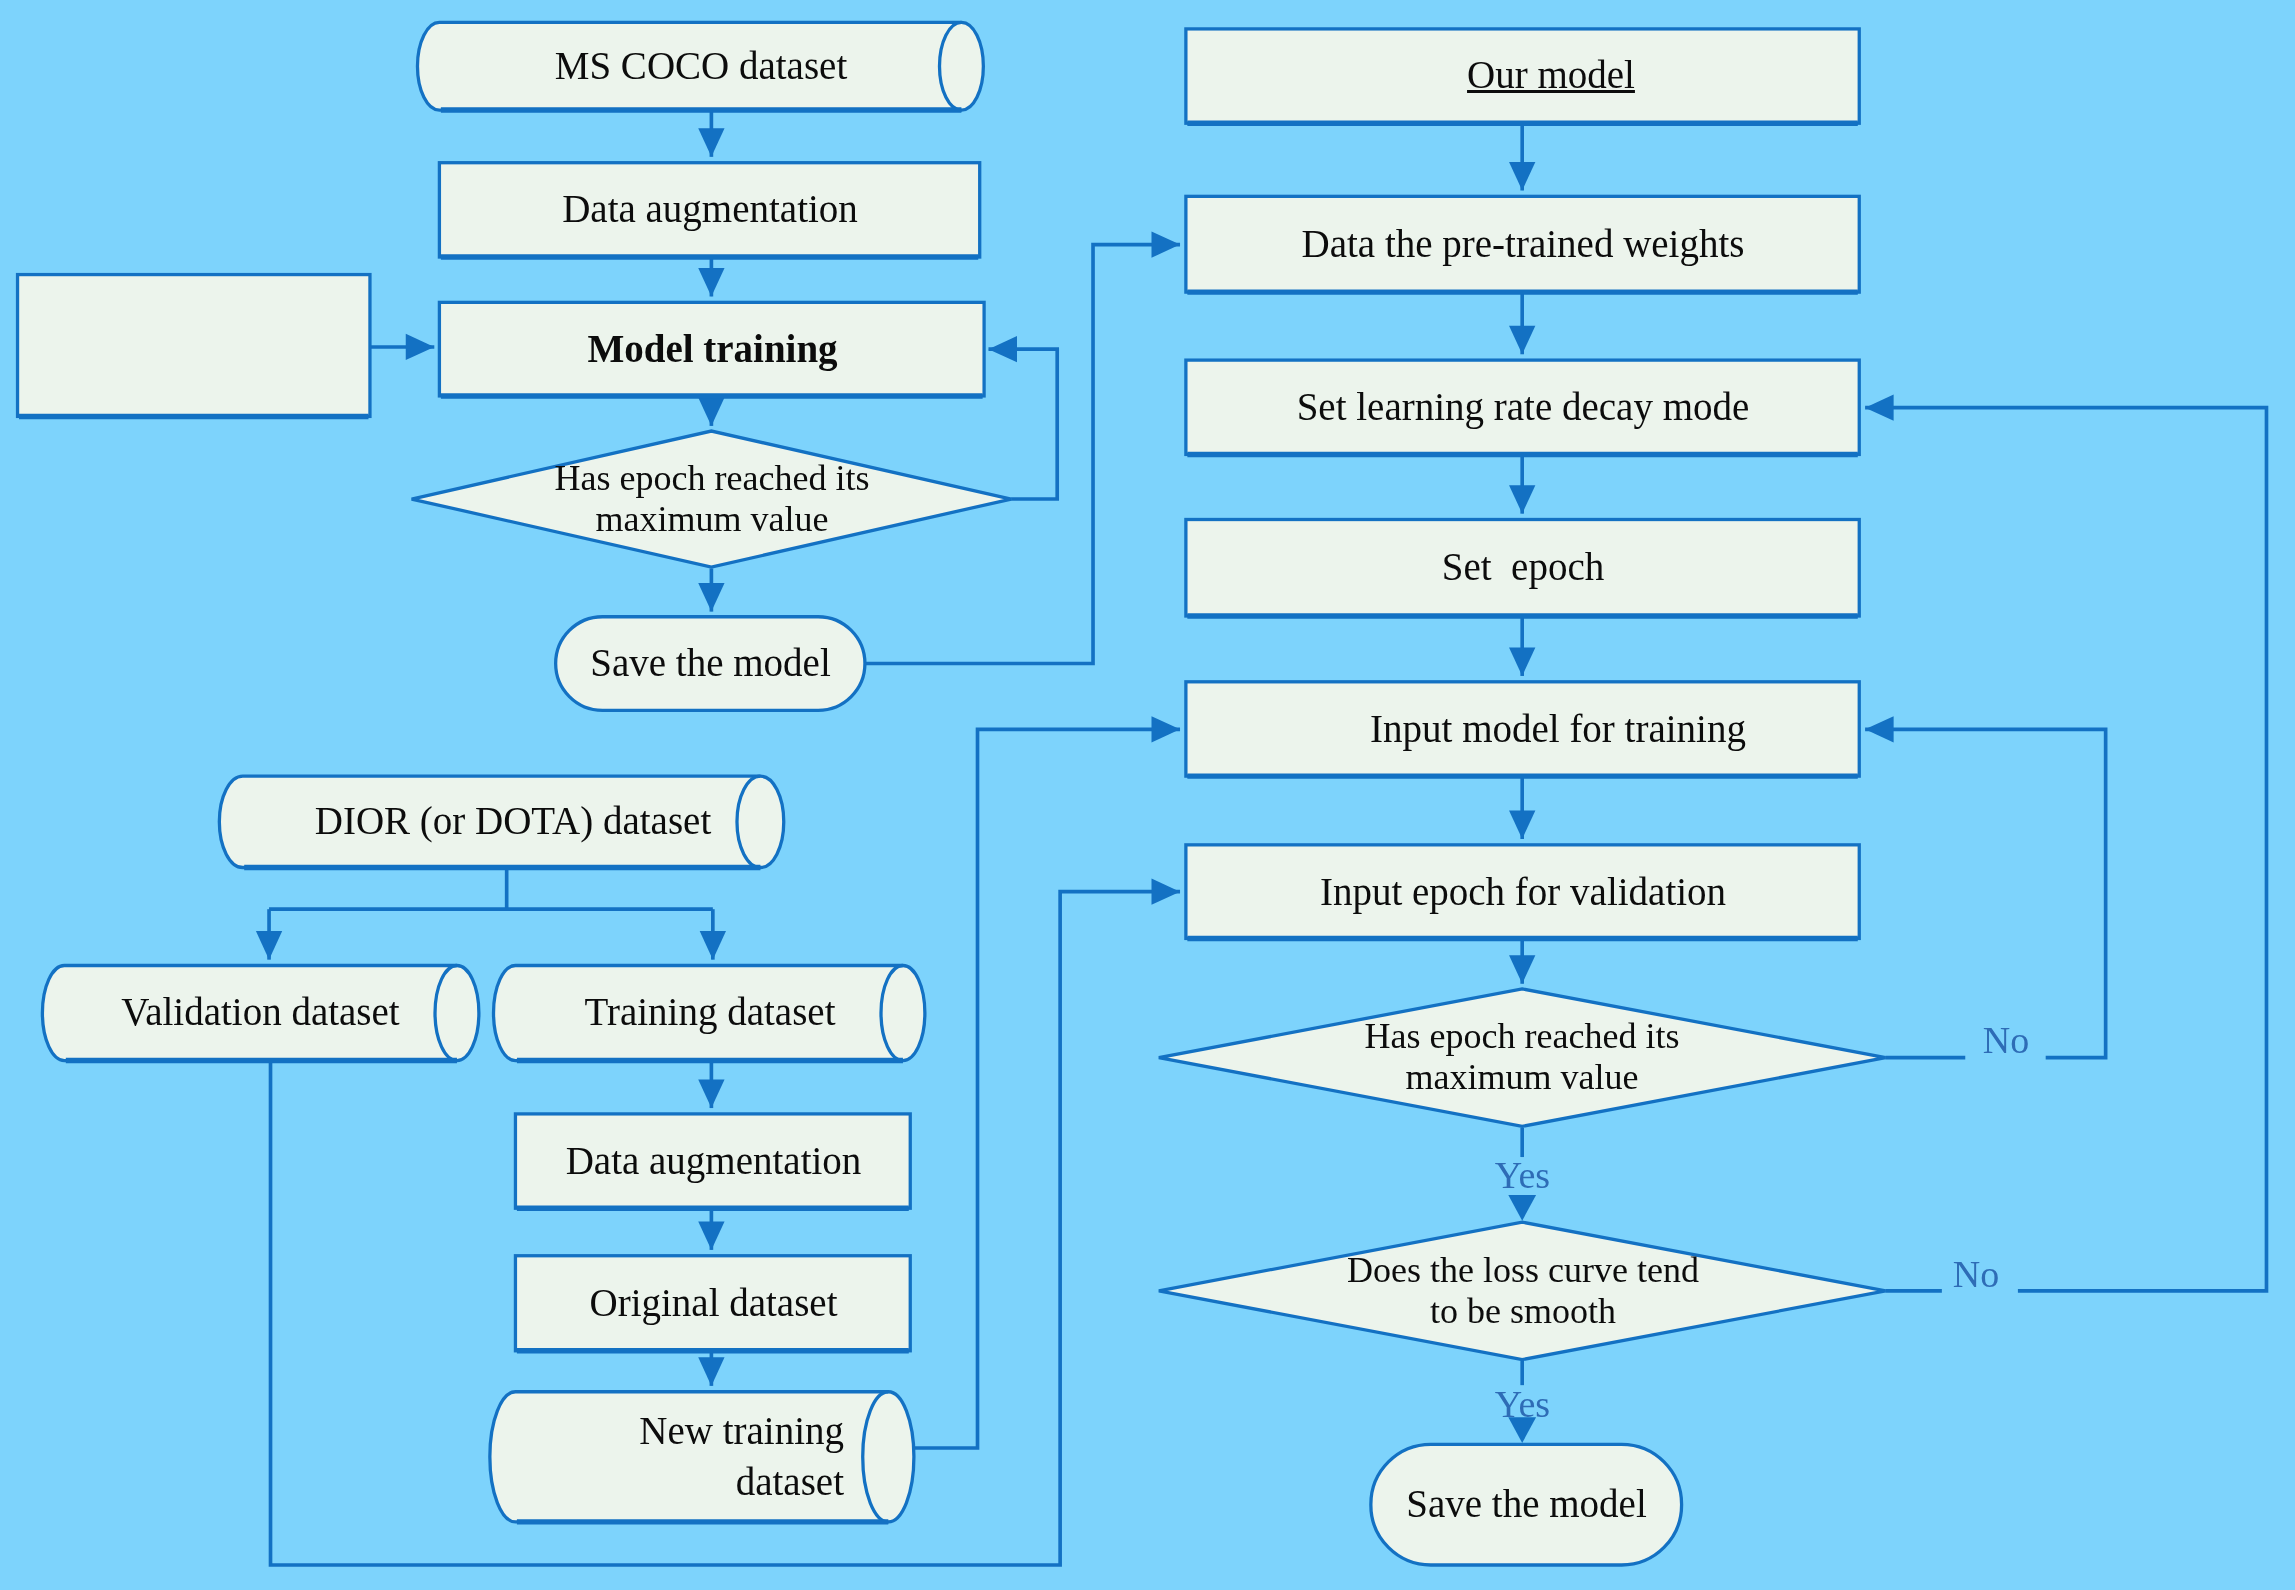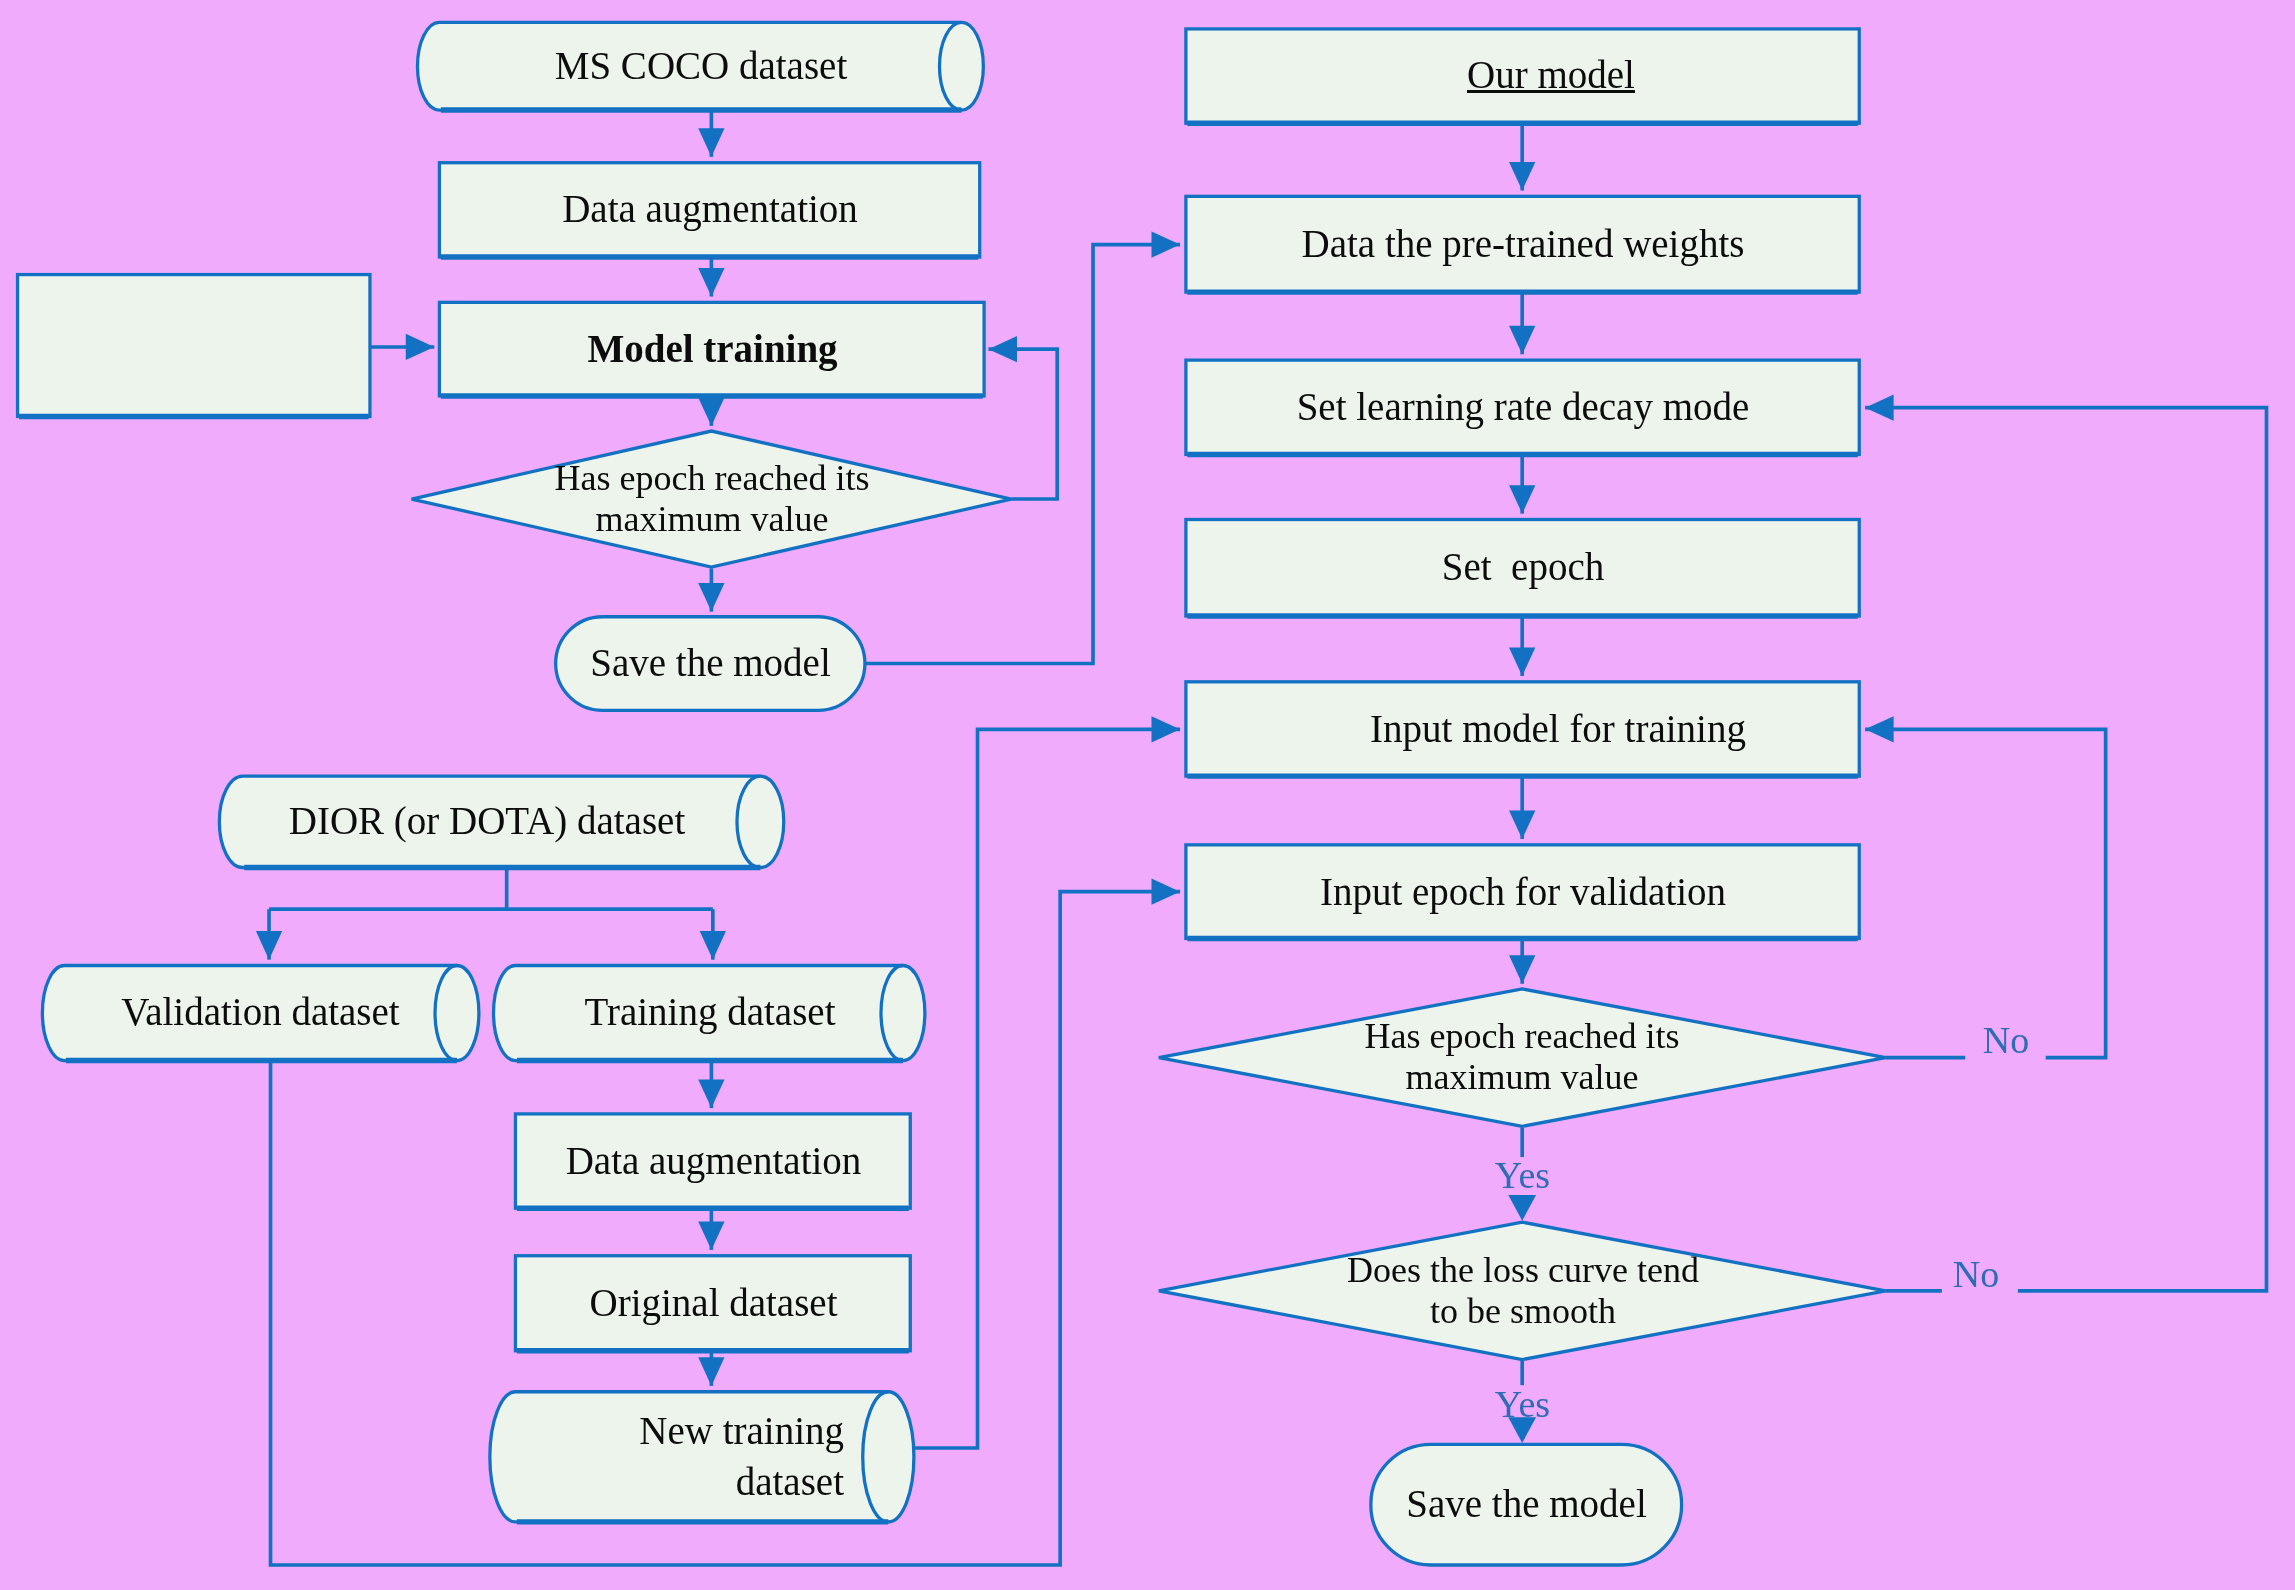--- a/index.html
+++ b/index.html
@@ -5,21 +5,21 @@
   :root{
     --stroke:#1371c3;
     --fill:#ecf4ec;
     --label-blue:#2e6cb6;
     --text:#0c0c0c;
   }
   html,body{margin:0;padding:0;background:#ffffff;}
   #canvas{
     position:relative;
     width:2295px;height:1591px;
-    background:#f0abfc;
+    background:#7dd3fc;
     font-family:"Liberation Serif","DejaVu Serif",serif;
     overflow:hidden;
   }
   #wires{position:absolute;left:0;top:0;}
   .lbl{
     position:absolute;
     display:flex;align-items:center;justify-content:center;
     text-align:center;
     color:var(--text);
     font-size:39px;
@@ -154,21 +154,21 @@
 
     <rect class="shape" x="1875" y="1975" width="425" height="165" rx="82" ry="82"></rect>
   </svg>
 
   <div class="lbl" style="left:440px;top:22px;width:522px;height:88px;">MS COCO dataset</div>
   <div class="lbl" style="left:440px;top:162px;width:540px;height:94px;">Data augmentation</div>
   <div class="lbl" style="left:440px;top:302px;width:545px;height:94px;font-weight:bold;">Model training</div>
   <div class="lbl small" style="left:507px;top:437px;width:410px;height:124px;">Has epoch reached its maximum value</div>
   <div class="lbl" style="left:556px;top:616px;width:309px;height:94px;">Save the model</div>
 
-  <div class="lbl" style="left:228px;top:776px;width:518px;height:91px;">DIOR (or DOTA) dataset</div>
+  <div class="lbl" style="left:254px;top:776px;width:518px;height:91px;">DIOR (or DOTA) dataset</div>
   <div class="lbl" style="left:64px;top:965px;width:393px;height:95px;">Validation dataset</div>
   <div class="lbl" style="left:516px;top:965px;width:388px;height:95px;">Training dataset</div>
   <div class="lbl" style="left:516px;top:1114px;width:395px;height:94px;">Data augmentation</div>
   <div class="lbl" style="left:516px;top:1256px;width:395px;height:95px;">Original dataset</div>
   <div class="lbl twoline" style="left:559px;top:1392px;width:285px;height:130px;">New training dataset</div>
 
   <div class="lbl" style="left:1186px;top:28.5px;width:730px;height:94px;text-decoration:underline;">Our model</div>
   <div class="lbl" style="left:1186px;top:196px;width:674px;height:96px;">Data the pre-trained weights</div>
   <div class="lbl" style="left:1186px;top:360px;width:674px;height:94px;">Set learning rate decay mode</div>
   <div class="lbl" style="left:1186px;top:519px;width:674px;height:97px;">Set  epoch</div>

